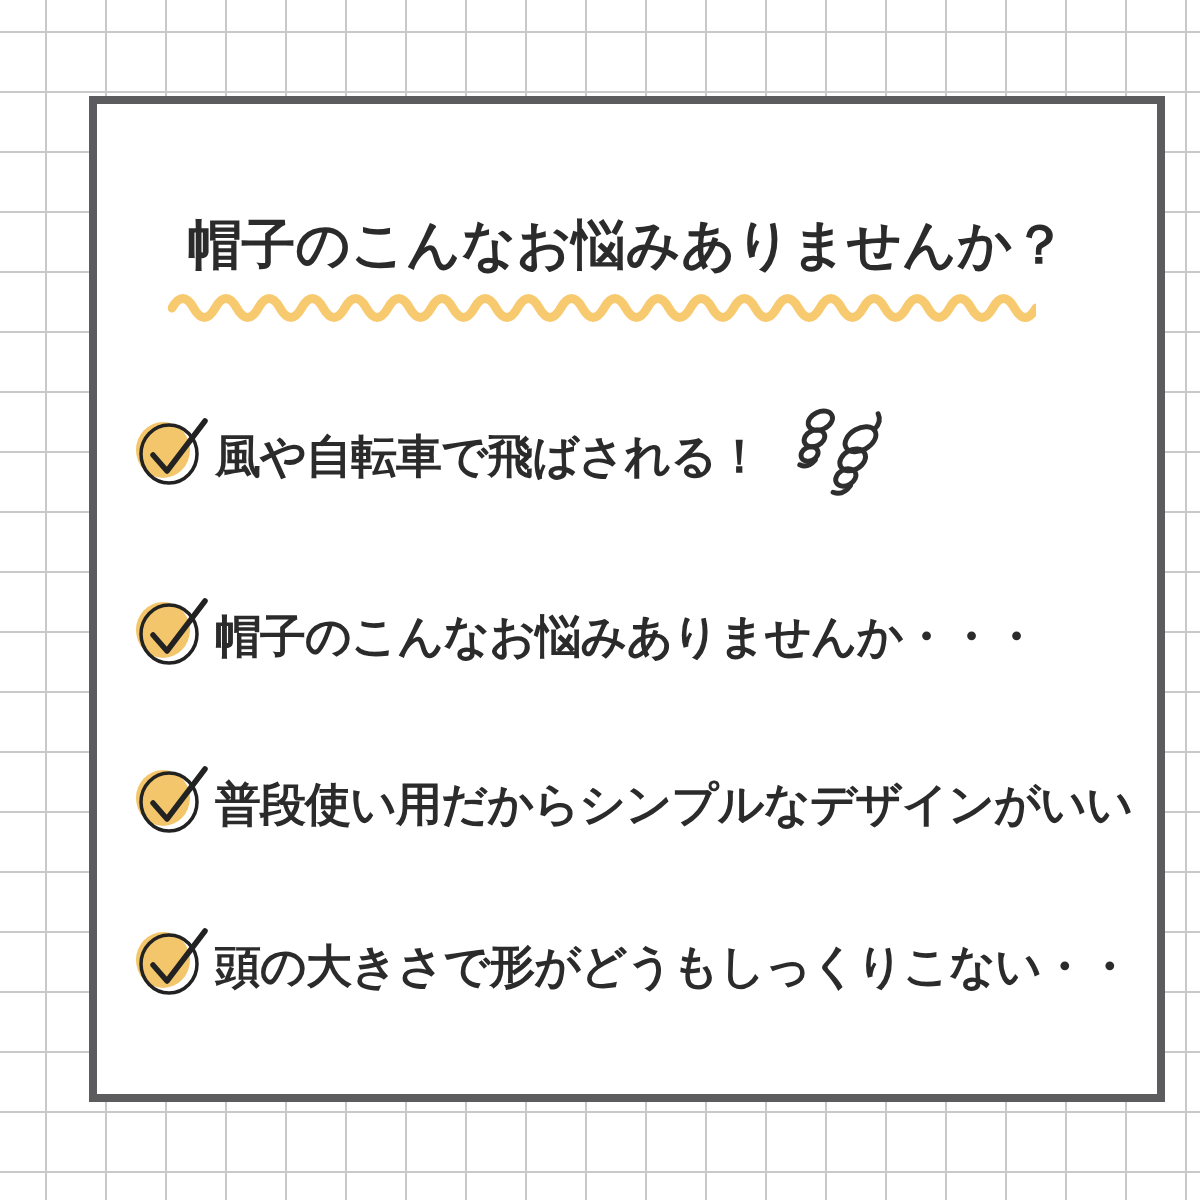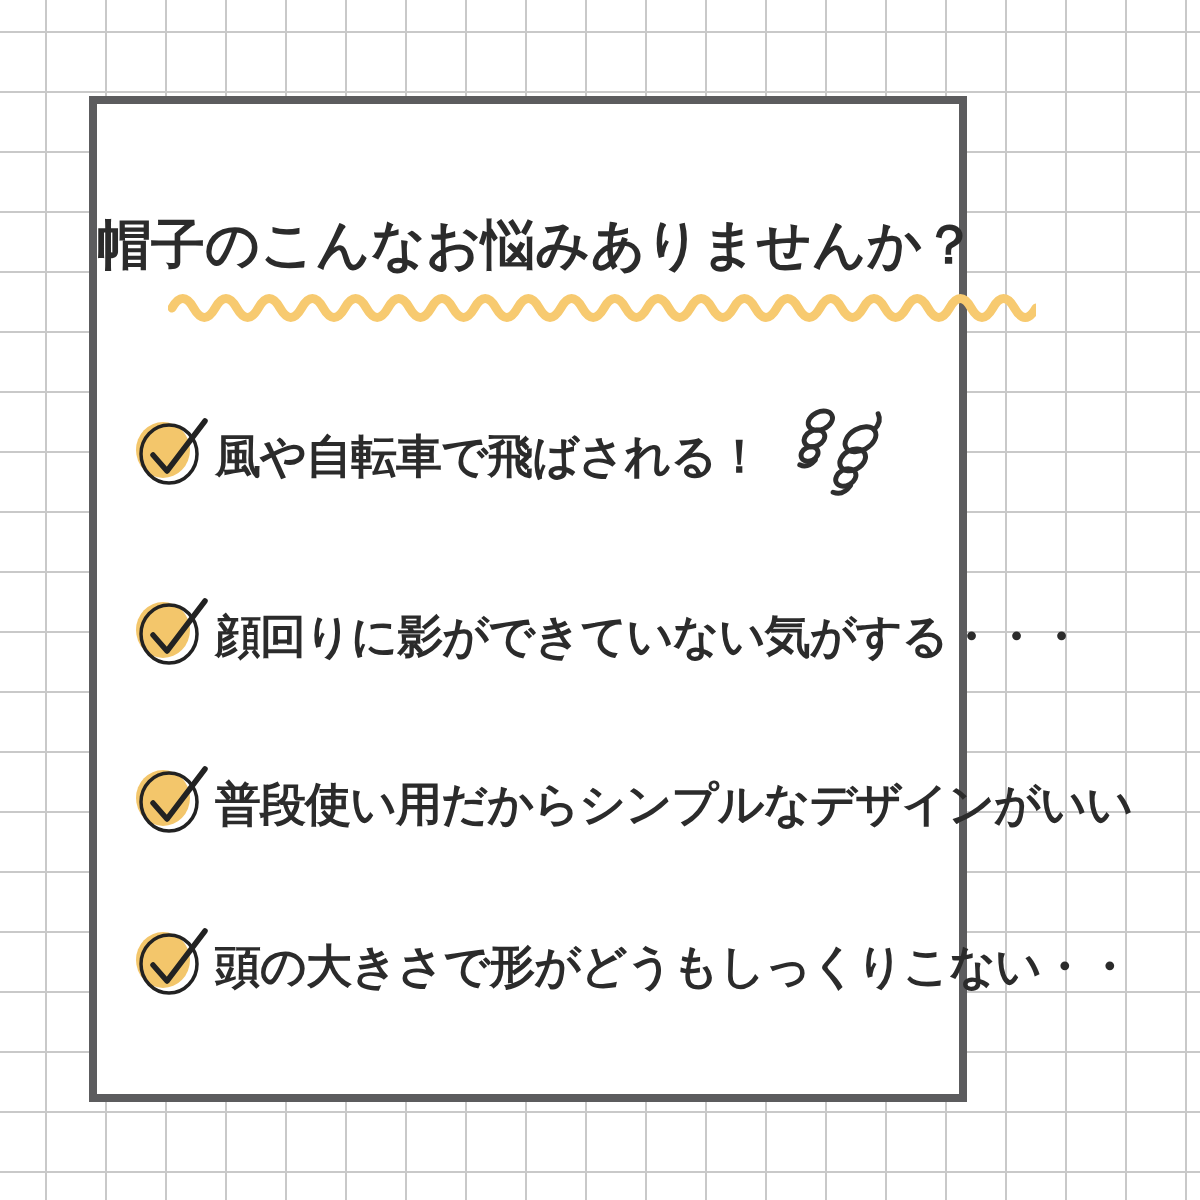--- a/index.html
+++ b/index.html
@@ -7,21 +7,21 @@
     width:1200px;height:1200px;position:relative;overflow:hidden;
     background-color:#ffffff;
     background-image:
       linear-gradient(to right, #c9c9c9 0 2px, transparent 2px),
       linear-gradient(to bottom, #c9c9c9 0 2px, transparent 2px);
     background-size:60px 60px;
     background-position:45px 31px;
     font-family:"Liberation Sans", sans-serif;
   }
   .card{
-    position:absolute;left:89px;top:96px;width:878px;height:1006px;
+    position:absolute;left:89px;top:96px;width:1076px;height:1006px;
     box-sizing:border-box;border:8px solid #5c5c5e;background:#ffffff;
   }
   .title{
     position:absolute;top:109px;left:0;width:100%;
     text-align:center;font-size:54px;line-height:62px;font-weight:bold;
     color:#2b2b2b;letter-spacing:0px;white-space:nowrap;
   }
   .wave{position:absolute;top:189px;left:71px;width:868px;height:30px;}
   .row{
     position:absolute;left:36px;height:80px;
@@ -70,21 +70,21 @@
       </g>
     </svg>
   </div>
 
   <div class="row row-2">
     <svg class="check" width="76" height="76" viewBox="0 0 76 76" aria-hidden="true">
       <ellipse cx="30" cy="36" rx="27" ry="28" fill="#f3c66b"></ellipse>
       <ellipse cx="36" cy="40" rx="28" ry="29" fill="none" stroke="#222222" stroke-width="3.5"></ellipse>
       <path d="M 20 41 L 34 57 L 72 7" fill="none" stroke="#222222" stroke-width="5.5" stroke-linecap="round" stroke-linejoin="round"></path>
     </svg>
-    <span class="label">顔回りに影ができていない気がする・・・</span>
+    <span class="label">帽子のこんなお悩みありませんか・・・</span>
   </div>
 
   <div class="row row-4">
     <svg class="check" width="76" height="76" viewBox="0 0 76 76" aria-hidden="true">
       <ellipse cx="30" cy="36" rx="27" ry="28" fill="#f3c66b"></ellipse>
       <ellipse cx="36" cy="40" rx="28" ry="29" fill="none" stroke="#222222" stroke-width="3.5"></ellipse>
       <path d="M 20 41 L 34 57 L 72 7" fill="none" stroke="#222222" stroke-width="5.5" stroke-linecap="round" stroke-linejoin="round"></path>
     </svg>
     <span class="label">頭の大きさで形がどうもしっくりこない・・</span>
   </div>

